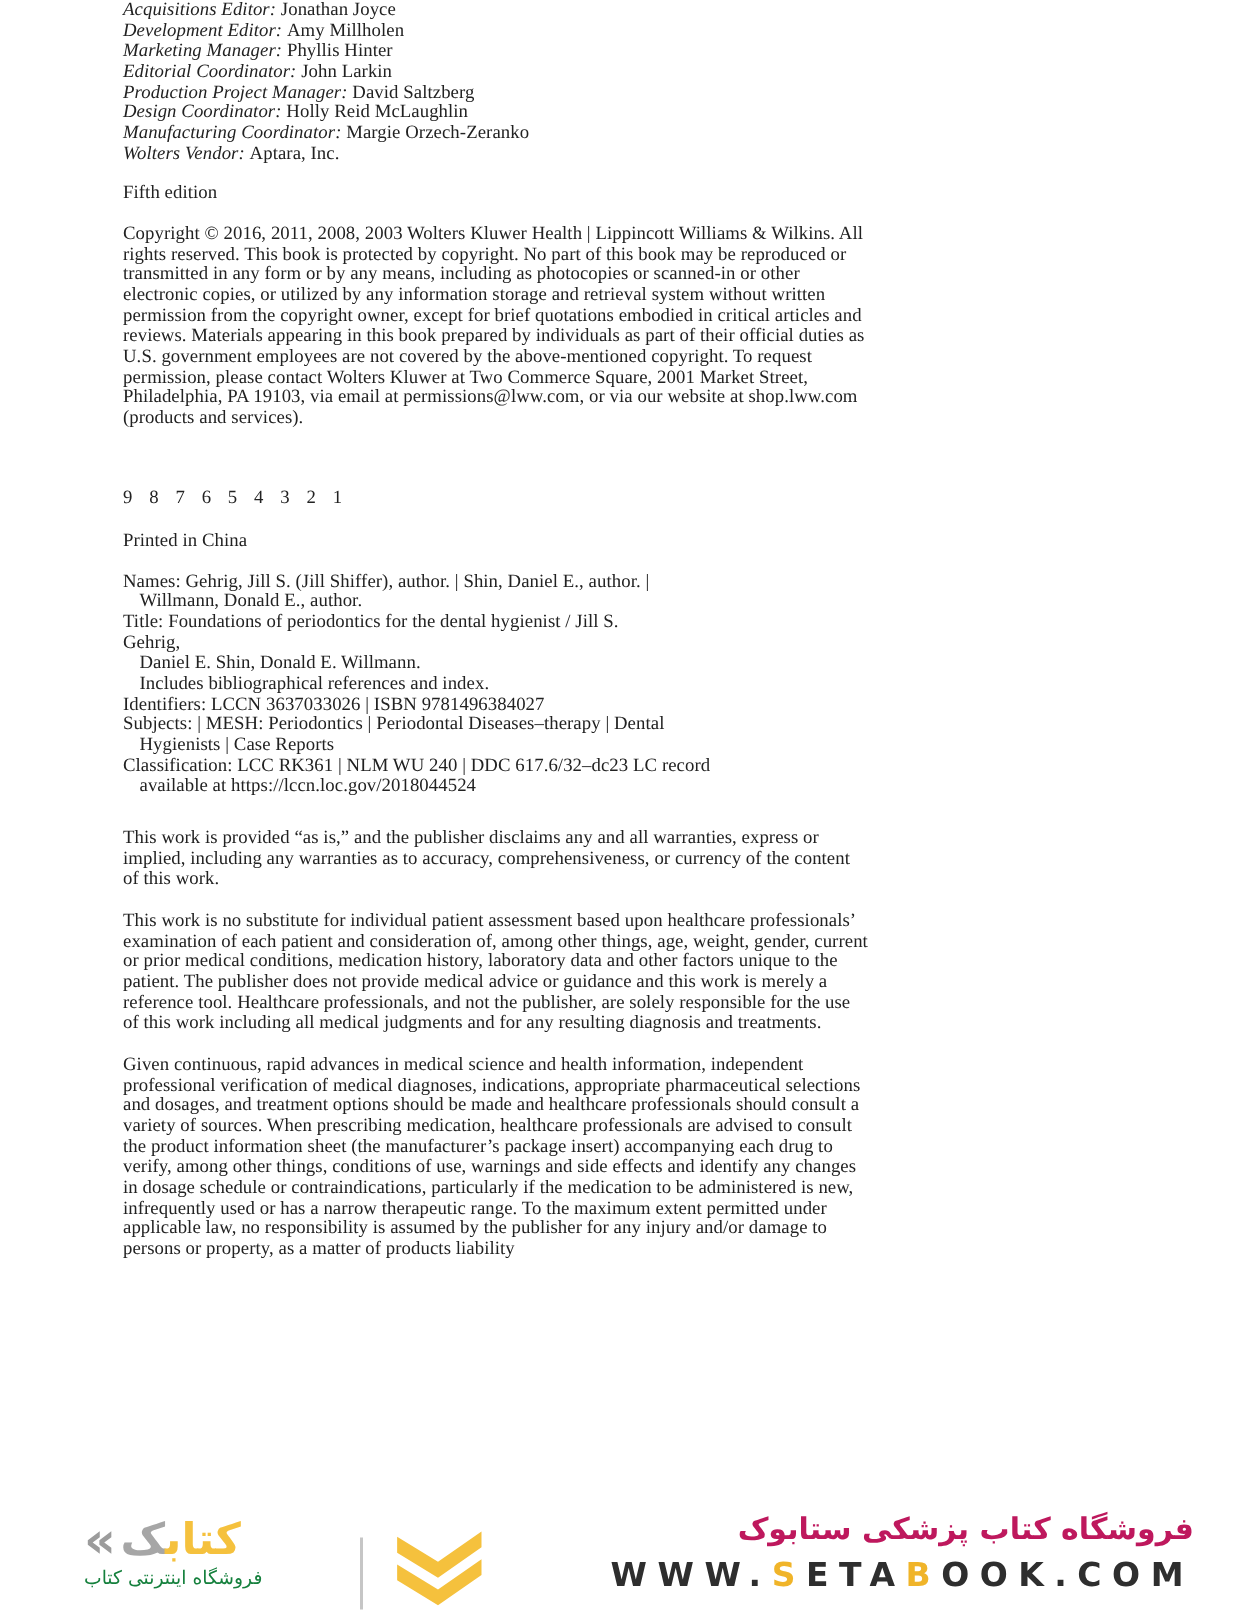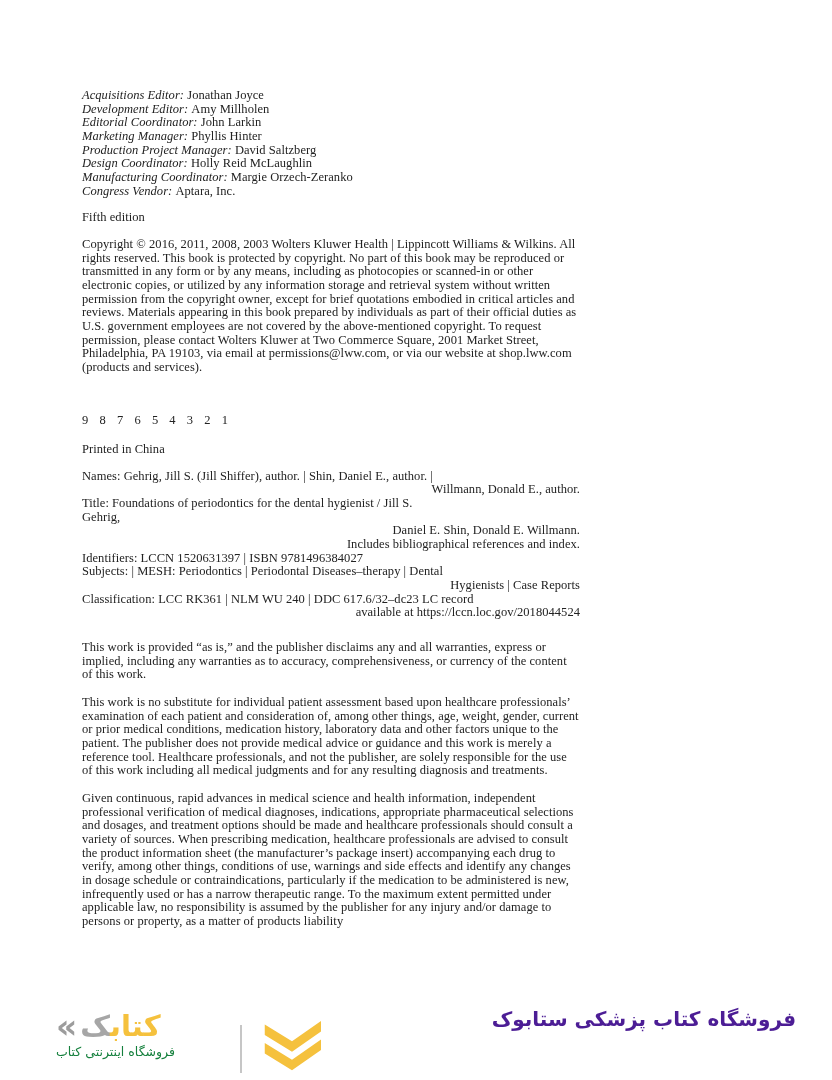--- a/index.html
+++ b/index.html
@@ -3,88 +3,88 @@
 <meta charset="utf-8">
 <style>
   html,body{margin:0;padding:0;}
   body{
     width:832px;height:1080px;position:relative;overflow:hidden;
     background:#ffffff;color:#222222;
     font-family:"Liberation Serif", serif;
   }
   .content{
     position:absolute;left:82px;top:0;width:498px;
-    padding-top:89px;font-size:12.5px;line-height:13.65px;letter-spacing:0.05px;
+    font-size:12.5px;line-height:13.65px;letter-spacing:0.05px;
   }
   .credit-line .lbl{font-style:italic;}
   .edition-block{margin-top:13px;}
   .copyright-para{margin:13px 0 0 0;}
   .printing-numbers{margin-top:40px;word-spacing:8px;}
   .printed-in{margin-top:15px;}
   .cip-heading{margin-top:15px;font-weight:bold;}
   .cip-lines{margin-top:13px;}
   .cip-line{white-space:nowrap;}
-  .cip-line.indent{padding-left:11px;text-align:right;}
+  .cip-line.indent{padding-left:11px;}
   .disc{margin:14px 0 0 0;}
   .disc.first{margin-top:21px;}
 
   
   .banner{
     position:absolute;left:0;top:1005px;width:832px;height:75px;background:#ffffff;
     font-family:"DejaVu Sans", sans-serif;
   }
   .logo-group{position:absolute;left:56px;top:5px;}
   .wordmark-row{display:flex;align-items:flex-end;gap:3px;}
   .guillemet{color:#9c9c9c;font-size:33px;font-weight:bold;line-height:30px;}
   .wordmark{font-size:29px;font-weight:bold;line-height:32px;}
   .wm-yellow{color:#f5c13d;}
   .wm-gray{color:#a6a6a6;}
   .logo-tagline{margin-top:3px;text-align:center;color:#15803d;font-size:12.5px;line-height:14px;}
   .logo-divider{position:absolute;left:240px;top:20px;width:2px;height:48px;background:#c6c6c6;}
   .emblem{position:absolute;left:254px;top:9px;}
   .right-group{position:absolute;right:36px;top:2px;text-align:right;}
-  .store-title{font-size:20px;font-weight:bold;color:#4c1d95;line-height:24px;}
+  .store-title{font-size:20px;font-weight:bold;color:#be185d;line-height:24px;}
   .url{margin-top:8px;font-size:22px;font-weight:bold;letter-spacing:7px;color:#2e2e2e;line-height:24px;white-space:nowrap;}
   .url .accent{color:#f0b429;}
 </style>
 </head>
 <body>
 
 <div class="content">
 
   <div class="credits" id="credits">
       <div class="credit-line"><span class="lbl">Acquisitions Editor: </span><span>Jonathan Joyce</span></div>
       <div class="credit-line"><span class="lbl">Development Editor: </span><span>Amy Millholen</span></div>
+      <div class="credit-line"><span class="lbl">Marketing Manager: </span><span>Phyllis Hinter</span></div>
       <div class="credit-line"><span class="lbl">Editorial Coordinator: </span><span>John Larkin</span></div>
-      <div class="credit-line"><span class="lbl">Marketing Manager: </span><span>Phyllis Hinter</span></div>
       <div class="credit-line"><span class="lbl">Production Project Manager: </span><span>David Saltzberg</span></div>
       <div class="credit-line"><span class="lbl">Design Coordinator: </span><span>Holly Reid McLaughlin</span></div>
       <div class="credit-line"><span class="lbl">Manufacturing Coordinator: </span><span>Margie Orzech-Zeranko</span></div>
-      <div class="credit-line"><span class="lbl">Congress Vendor: </span><span>Aptara, Inc.</span></div>
+      <div class="credit-line"><span class="lbl">Wolters Vendor: </span><span>Aptara, Inc.</span></div>
     </div>
 
   <div class="edition-block">
     <div>Fifth edition</div>
   </div>
 
   <p class="copyright-para">Copyright © 2016, 2011, 2008, 2003 Wolters Kluwer Health | Lippincott Williams &amp; Wilkins. All rights reserved. This book is protected by copyright. No part of this book may be reproduced or transmitted in any form or by any means, including as photocopies or scanned-in or other electronic copies, or utilized by any information storage and retrieval system without written permission from the copyright owner, except for brief quotations embodied in critical articles and reviews. Materials appearing in this book prepared by individuals as part of their official duties as U.S. government employees are not covered by the above-mentioned copyright. To request permission, please contact Wolters Kluwer at Two Commerce Square, 2001 Market Street, Philadelphia, PA 19103, via email at permissions@lww.com, or via our website at shop.lww.com (products and services).</p>
 
   <div class="printing-numbers">9 8 7 6 5 4 3 2 1</div>
 
   <div class="printed-in">Printed in China</div>
 
 
   <div class="cip-lines" id="cip-lines">
       <div class="cip-line">Names: Gehrig, Jill S. (Jill Shiffer), author. | Shin, Daniel E., author. |</div>
       <div class="cip-line indent">Willmann, Donald E., author.</div>
       <div class="cip-line">Title: Foundations of periodontics for the dental hygienist / Jill S.</div>
       <div class="cip-line">Gehrig,</div>
       <div class="cip-line indent">Daniel E. Shin, Donald E. Willmann.</div>
       <div class="cip-line indent">Includes bibliographical references and index.</div>
-      <div class="cip-line">Identifiers: LCCN 1520631397 | ISBN 9781496384027</div>
+      <div class="cip-line">Identifiers: LCCN 3637033026 | ISBN 9781496384027</div>
       <div class="cip-line">Subjects: | MESH: Periodontics | Periodontal Diseases–therapy | Dental</div>
       <div class="cip-line indent">Hygienists | Case Reports</div>
       <div class="cip-line">Classification: LCC RK361 | NLM WU 240 | DDC 617.6/32–dc23 LC record</div>
       <div class="cip-line indent">available at https://lccn.loc.gov/2018044524</div>
     </div>
 
   <div id="disclaimers">
       <p class="disc first">This work is provided “as is,” and the publisher disclaims any and all warranties, express or implied, including any warranties as to accuracy, comprehensiveness, or currency of the content of this work.</p>
       <p class="disc">This work is no substitute for individual patient assessment based upon healthcare professionals’ examination of each patient and consideration of, among other things, age, weight, gender, current or prior medical conditions, medication history, laboratory data and other factors unique to the patient. The publisher does not provide medical advice or guidance and this work is merely a reference tool. Healthcare professionals, and not the publisher, are solely responsible for the use of this work including all medical judgments and for any resulting diagnosis and treatments.</p>
       <p class="disc">Given continuous, rapid advances in medical science and health information, independent professional verification of medical diagnoses, indications, appropriate pharmaceutical selections and dosages, and treatment options should be made and healthcare professionals should consult a variety of sources. When prescribing medication, healthcare professionals are advised to consult the product information sheet (the manufacturer’s package insert) accompanying each drug to verify, among other things, conditions of use, warnings and side effects and identify any changes in dosage schedule or contraindications, particularly if the medication to be administered is new, infrequently used or has a narrow therapeutic range. To the maximum extent permitted under applicable law, no responsibility is assumed by the publisher for any injury and/or damage to persons or property, as a matter of products liability</p>
@@ -104,15 +104,16 @@
 
   <div class="logo-divider"></div>
 
   <svg class="emblem" width="76" height="58" viewBox="0 0 80 66" aria-hidden="true">
     <polygon points="9,12 40,31 73,8 73,20 40,43 9,24" fill="#f5c13d"></polygon>
     <polygon points="9,33 40,52 73,29 73,41 40,64 9,45" fill="#f5c13d"></polygon>
   </svg>
 
   <div class="right-group">
     <div class="store-title" dir="rtl">فروشگاه کتاب پزشکی ستابوک</div>
+    <div class="url" id="url"><span>WWW.</span><span class="accent">S</span><span>ETA</span><span class="accent">B</span><span>OOK.COM</span></div>
   </div>
 
 </div>
 
 </body></html>

